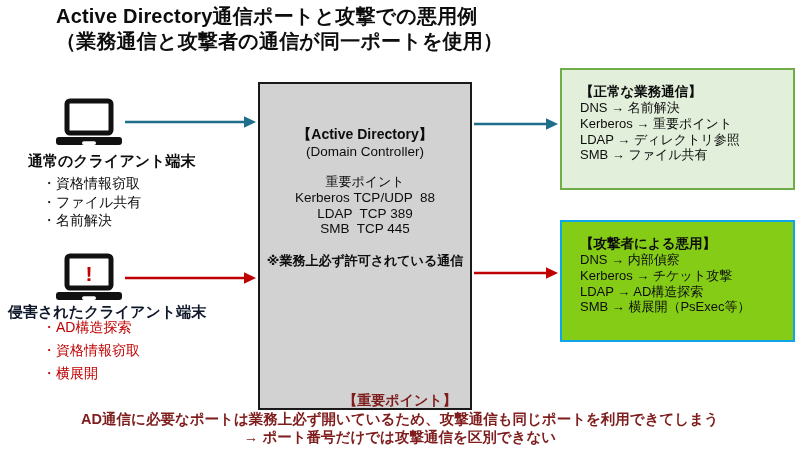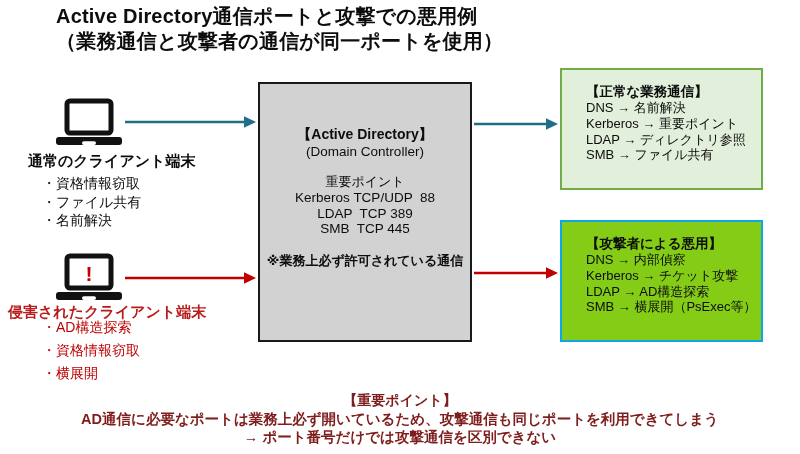--- a/index.html
+++ b/index.html
@@ -8,37 +8,37 @@
     position:relative; width:800px; height:454px; background:#ffffff;
     font-family:"Liberation Sans","DejaVu Sans",sans-serif; overflow:hidden;
     color:#0d0d0d;
   }
   .title { position:absolute; left:8px; top:4px; font-size:20px; font-weight:bold;
            line-height:24.5px; letter-spacing:0.2px; color:#0d0d0d;margin-left:48px; }
   .abs { position:absolute; }
 
   
   .client-label { font-size:15px; font-weight:bold; white-space:nowrap; }
-  .client-label.red { color:#b91c1c; }
+  .client-label.red { color:#0f172a; }
   .bullets { font-size:14px; line-height:18.5px; white-space:nowrap; }
   .bullets.red { color:#c00000; line-height:23px; }
 
   
-  .ad-box { position:absolute; left:258px; top:82px; width:214px; height:260px;
+  .ad-box { position:absolute; left:258px; top:82px; width:214px; height:328px;
             background:#d2d2d2; border:2px solid #1a1a1a; text-align:center;
             padding-top:42px; }
   .ad-title { font-size:14px; font-weight:bold; line-height:17px; }
   .ad-sub { font-size:13.5px; line-height:17px; }
   .ad-ports-header { margin-top:14px; font-size:13px; line-height:16px; }
   .ad-port { font-size:13.5px; line-height:15.5px; white-space:pre; }
   .ad-note { margin-top:15px; font-size:13px; font-weight:bold; }
 
   
-  .side-box { position:absolute; left:560px; width:203px; height:122px;
-              padding:14px 10px 0 24px; }
+  .side-box { position:absolute; left:560px; width:235px; height:122px;
+              padding:14px 10px 0 18px; }
   .side-box.green { top:68px; background:#e2efda; border:2px solid #70ad47; }
   .side-box.redbox { top:220px; background:#84cc16; border:2px solid #0ea5e9; }
   .side-title { font-size:13.5px; font-weight:bold; line-height:16px; }
   .side-item { font-size:13px; line-height:15.8px; white-space:nowrap; }
 
   
   .keypoint { position:absolute; left:0; top:391px; width:800px; text-align:center;
               color:#7f1d1d; font-weight:bold; }
   .kp-title { font-size:14px; line-height:19px; }
   .kp-line { font-size:14.5px; line-height:18px; }

